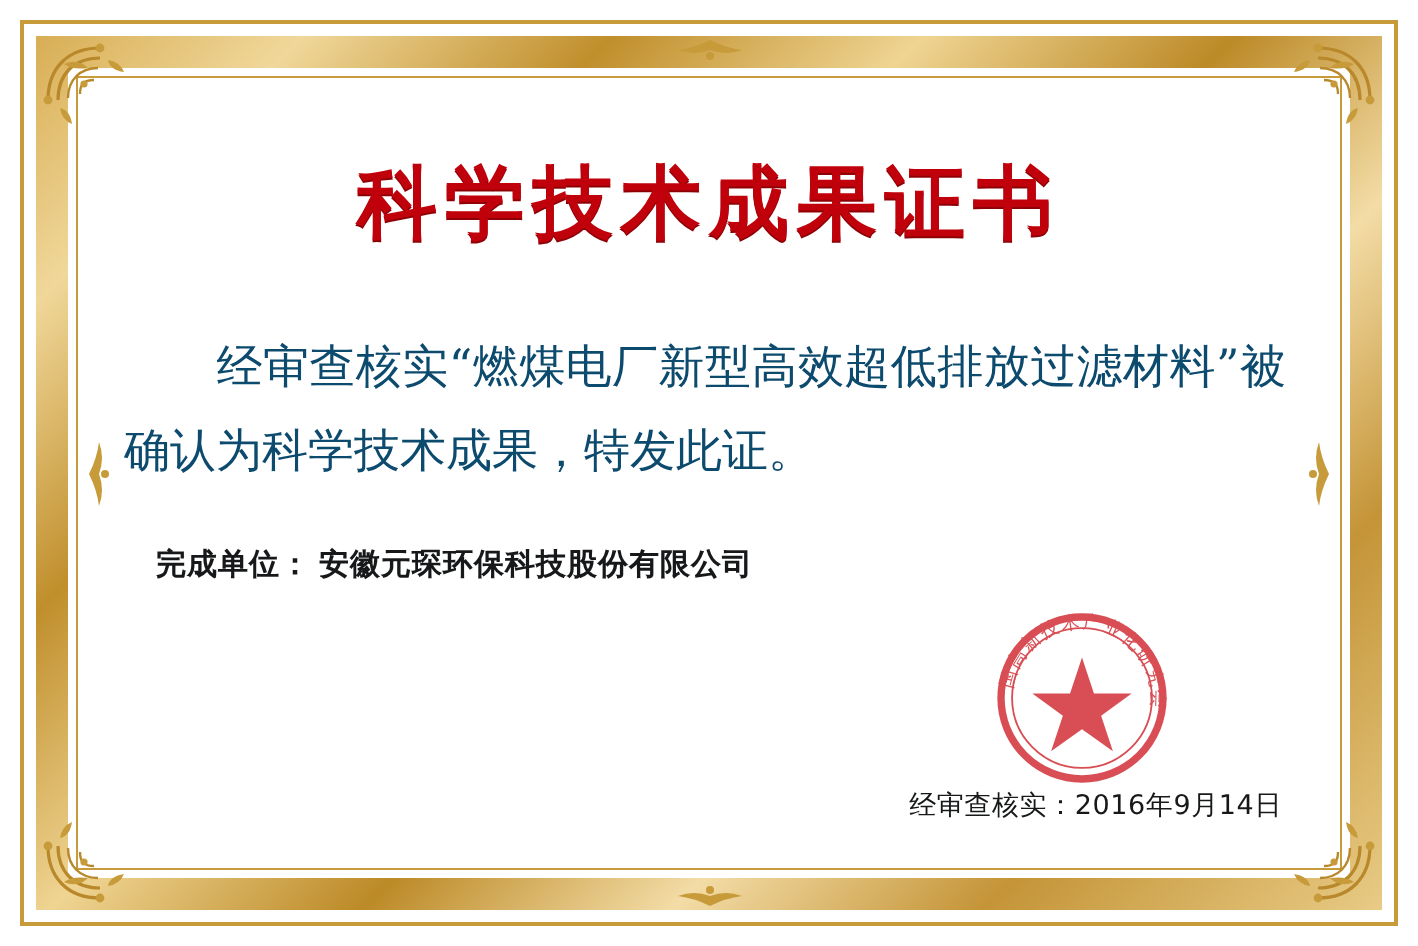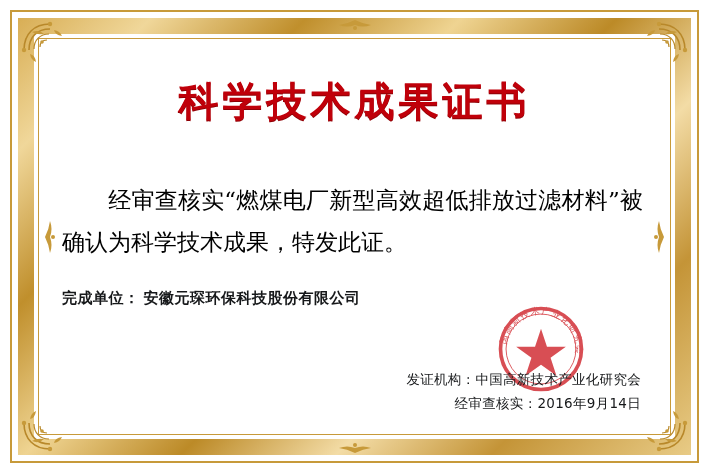--- a/index.html
+++ b/index.html
@@ -104,40 +104,40 @@
     font-family: "DejaVu Serif", "Liberation Serif", serif;
     font-weight: bold;
     font-size: 40px;
     letter-spacing: 4px;
     color: #c0000a;
     text-shadow: 0 1px 0 #8e0006;
     white-space: nowrap;
   }
 
   .body-text {
-    margin-top: 50px;
+    margin-top: 34px;
     font-family: "DejaVu Serif", "Liberation Serif", serif;
     font-size: 23px;
     line-height: 42px;
-    color: #000000;
+    color: #0c4a6e;
     text-align: justify;
     padding: 0 14px 0 10px;
   }
   .body-text .indent { display: inline-block; width: 46px; }
 
   .unit-line {
     margin-top: 26px;
     padding-left: 10px;
     font-family: "DejaVu Sans", "Liberation Sans", sans-serif;
     font-size: 15px;
     font-weight: bold;
     color: #16181a;
     letter-spacing: 0.5px;
   }
-  .unit-line .unit-label { margin-right: 4px; }
+  .unit-line .unit-label { margin-right: 4px; margin-left: 16px; }
 
   .issuer-block {
     position: absolute;
     right: 16px;
     bottom: 6px;
     text-align: right;
     font-family: "DejaVu Sans", "Liberation Sans", sans-serif;
     font-size: 13.5px;
     color: #16181a;
     line-height: 24px;
@@ -293,21 +293,18 @@
         <circle cx="50" cy="50" r="38" fill="none" stroke="#d0282f" stroke-width="1"></circle>
         <text font-size="10" fill="#d0282f" class="seal-text-arc" letter-spacing="1">
           <textPath href="#sealArc" startOffset="25%" text-anchor="middle">中国高新技术产业化研究会</textPath>
         </text>
         <polygon fill="#d0282f" points="50,28 56.5,47.5 77,47.5 60.4,59.6 66.8,79 50,67 33.2,79 39.6,59.6 23,47.5 43.5,47.5"></polygon>
       </svg>
     </div>
 
     <div class="issuer-block">
       <div>
-        <span>发证机构：</span><span>中国高新技术产业化研究会</span>
-      </div>
-      <div>
         <span>经审查核实：</span><span>2016年9月14日</span>
       </div>
     </div>
 
   </div>
 </div>
 
 </body></html>

